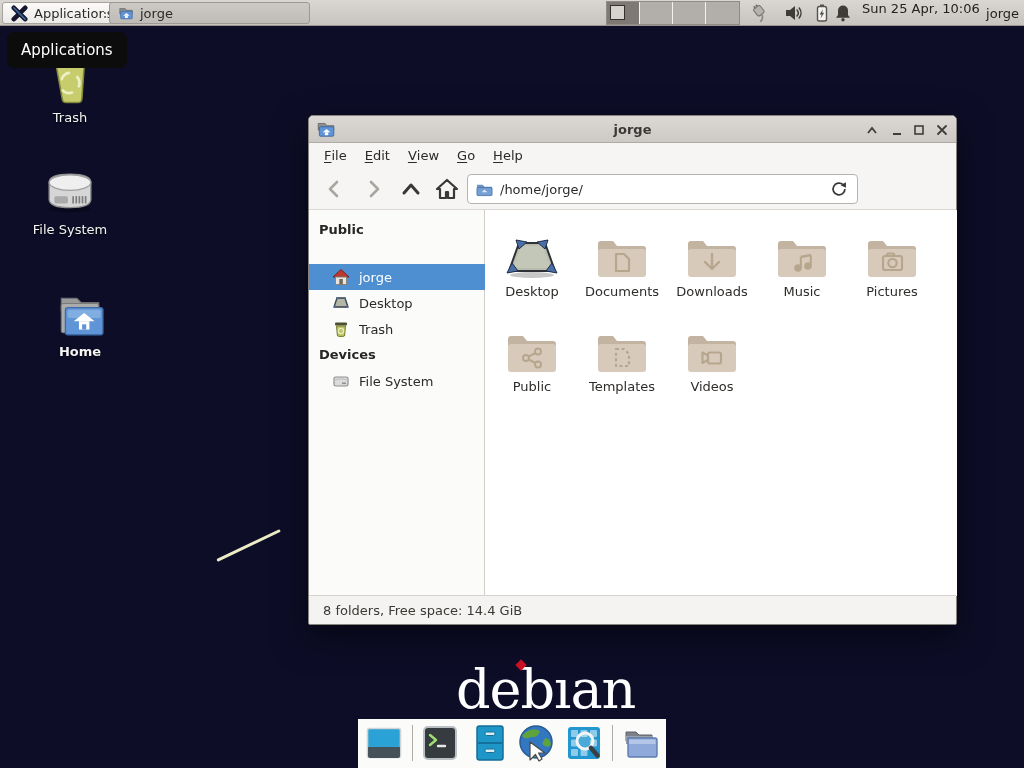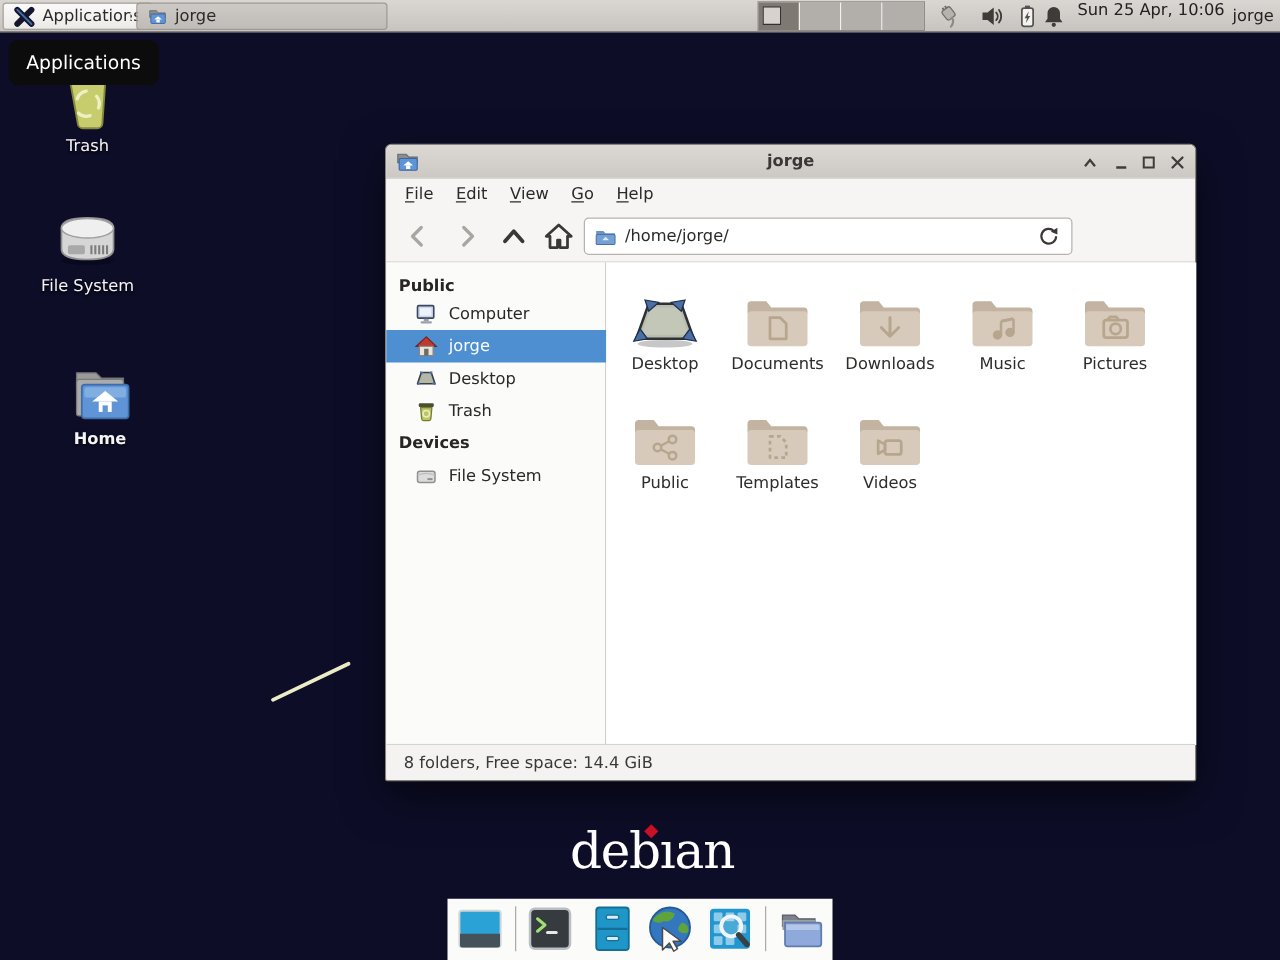--- a/index.html
+++ b/index.html
@@ -34,21 +34,21 @@
   .desk-icon { position:absolute; width:96px; display:flex; flex-direction:column; align-items:center; z-index:5; }
   .desk-icon .lbl { margin-top:4px; color:#f4f4f4; text-shadow:0 1px 2px rgba(0,0,0,.9); }
   #di-trash { left:22px; top:46px; }
   #di-fs { left:22px; top:168px; }
   #di-home { left:32px; top:292px;font-weight:bold; }
 
   
   #wall-line { position:absolute; left:217px; top:559px; width:70px; height:3px; background:#ecedc6;
                transform:rotate(-25.5deg); transform-origin:left center; border-radius:2px; }
   #debian { position:absolute; left:456px; top:658px; height:52px; color:#fff;
-            font-family:"DejaVu Serif","Liberation Serif",serif; font-size:40px; letter-spacing:-1px; }
+            font-family:"DejaVu Serif","Liberation Serif",serif; font-size:54px; letter-spacing:-1px; }
   #debian .dot { position:absolute; left:61px; top:3px; width:8px; height:8px; background:#ce1126;
                  transform:rotate(45deg); }
 
   
   #win { position:absolute; left:308px; top:115px; width:649px; height:510px;
          background:#f6f5f3; border:1px solid #87837d; border-radius:5px 5px 2px 2px;
          box-shadow:0 12px 34px rgba(0,0,0,.55); z-index:20; }
   #titlebar { position:absolute; left:0; top:0; width:100%; height:27px;
               background:linear-gradient(#dcd9d5,#ccc8c4); border-bottom:1px solid #aeaaa5;
               border-radius:5px 5px 0 0; }
@@ -269,29 +269,20 @@
         <svg id="addr-reload" viewBox="0 0 22 22">
           <path d="M17.5 11 a6.5 6.5 0 1 1 -2 -4.7" fill="none" stroke="#3a3836" stroke-width="1.9"></path>
           <polygon points="18.6,3.5 18.6,9.5 12.8,7" fill="#3a3836"></polygon>
         </svg>
       </div>
     </div>
 
     <div id="sidebar">
       <div class="side-hdr" style="top:8px">Public</div>
 
-      <div class="side-row" style="top:28px">
-        <svg width="18" height="18" viewBox="0 0 18 18">
-          <rect x="2" y="2.5" width="13" height="10" rx="1" fill="#cdd7eb" stroke="#3c4660" stroke-width="1.3"></rect>
-          <rect x="4" y="4.5" width="9" height="6" fill="#eef2fa"></rect>
-          <rect x="7" y="13" width="4" height="2" fill="#9aa0aa"></rect>
-          <rect x="4.5" y="15" width="9" height="1.8" rx="0.8" fill="#9aa0aa"></rect>
-        </svg>
-        <span>Computer</span>
-      </div>
 
       <div class="side-row selected" style="top:54px">
         <svg width="18" height="18" viewBox="0 0 18 18">
           <polygon points="9,1.5 1,9 17,9" fill="#c0392e" stroke="#79231b" stroke-width="1"></polygon>
           <rect x="3.5" y="9" width="11" height="7.5" fill="#e9e5dd" stroke="#8a857e" stroke-width="1"></rect>
           <rect x="7.3" y="11" width="3.5" height="5.5" fill="#6f6a62"></rect>
         </svg>
         <span>jorge</span>
       </div>
 

